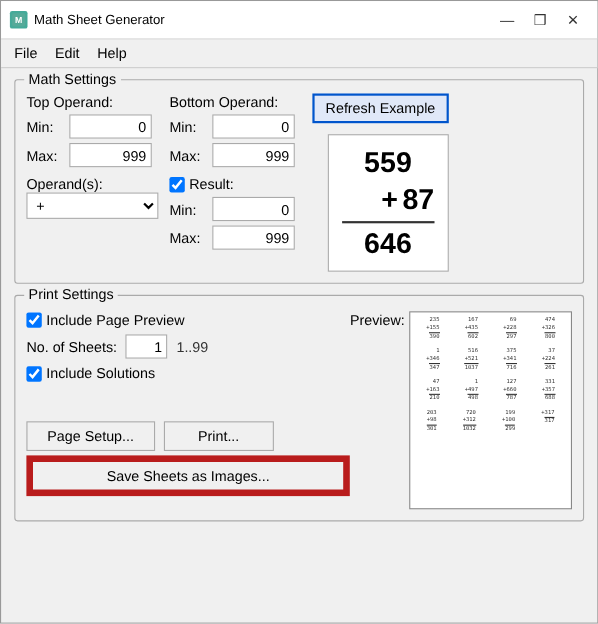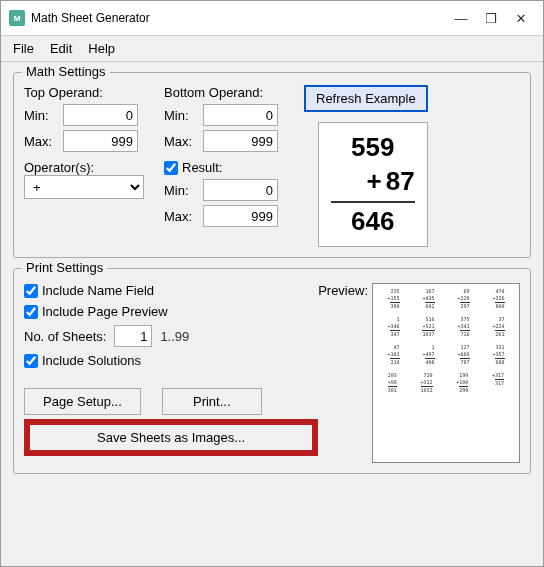--- a/index.html
+++ b/index.html
@@ -84,21 +84,20 @@
     .group-box-title {
       position: absolute;
       top: -9px;
       left: 8px;
       background: #f0f0f0;
       padding: 0 4px;
       font-size: 13px;
     }
     .math-settings-inner {
       display: flex;
-      gap: 10px;
       margin-top: 4px;
     }
     .operand-col {
       display: flex;
       flex-direction: column;
       gap: 4px;
       min-width: 130px;
     }
     .field-row {
       display: flex;
@@ -244,22 +243,22 @@
       font-size: 13px;
       text-align: right;
     }
     .range-label {
       font-size: 13px;
       color: #333;
       margin-left: 4px;
     }
     .buttons-row {
       display: flex;
-      gap: 21px;
-      margin-top: 8px;
+      gap: 8px;
+      margin-top: 24px;
     }
     .action-btn {
       padding: 5px 18px;
       font-size: 13px;
       background: #f0f0f0;
       border: 1px solid #aaa;
       cursor: pointer;
       min-width: 100px;
     }
     .save-btn {
@@ -311,21 +310,21 @@
           <div class="field-label">Top Operand:</div>
           <div class="field-row">
             <span class="field-label">Min:</span>
             <input class="num-input" type="text" value="0" style="">
           </div>
           <div class="field-row">
             <span class="field-label">Max:</span>
             <input class="num-input" type="text" value="999" style="">
           </div>
           <div class="operator-row">
-            <div class="field-label">Operator(s):</div>
+            <div class="field-label">Operand(s):</div>
             <select class="operator-select">
               <option>+</option>
               <option>-</option>
               <option>×</option>
               <option>÷</option>
             </select>
           </div>
         </div>
 
         <div class="operand-col">
@@ -370,24 +369,20 @@
       </div>
     </div>
 
     <div class="group-box">
       <span class="group-box-title">Print Settings</span>
       <div class="print-settings-inner">
 
         <div class="print-left">
           <label class="checkbox-label">
             <input type="checkbox" checked="" style="">
-            <span>Include Name Field</span>
-          </label>
-          <label class="checkbox-label">
-            <input type="checkbox" checked="" style="">
             <span>Include Page Preview</span>
           </label>
           <div class="field-row">
             <span style="margin-right:4px;">No. of Sheets:</span>
             <input class="small-input" type="text" value="1" style="">
             <span class="range-label">1..99</span>
           </div>
           <label class="checkbox-label">
             <input type="checkbox" checked="" style="">
             <span>Include Solutions</span>

